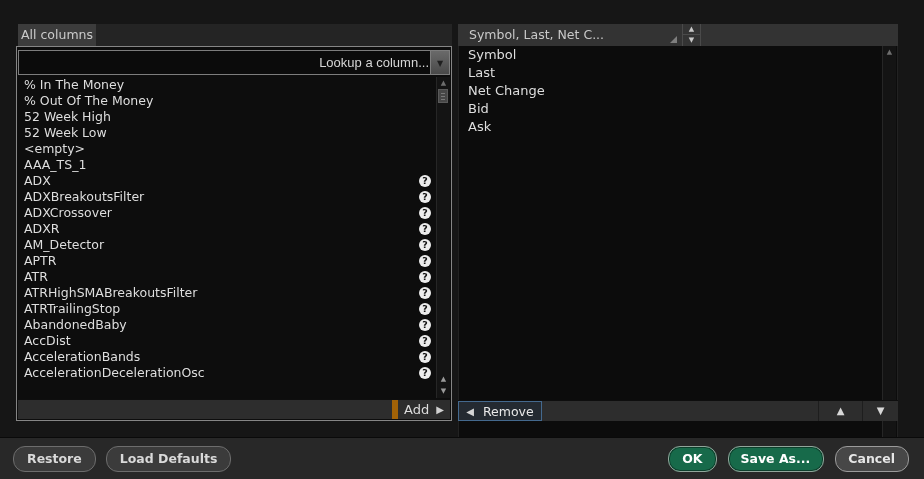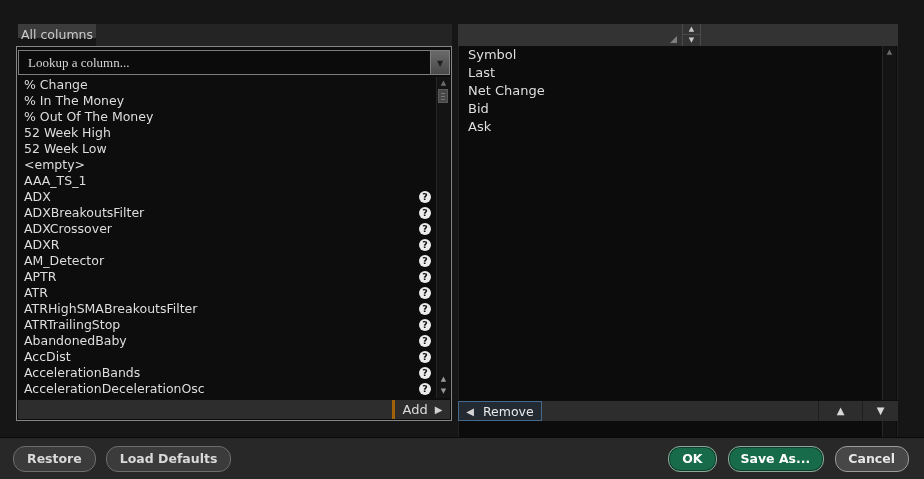--- a/index.html
+++ b/index.html
@@ -1,29 +1,29 @@
 <!DOCTYPE html>
 <html><head>
 <meta charset="utf-8">
 <style>
   html,body{margin:0;padding:0;background:#161616;}
   body{width:924px;height:479px;position:relative;overflow:hidden;
        font-family:"DejaVu Sans","Liberation Sans",sans-serif;color:#dedede;}
   *{box-sizing:border-box;}
 
   
-  .tab-all{position:absolute;left:18px;top:24px;width:78px;height:14px;background:#3c3c3c;
+  .tab-all{position:absolute;left:18px;top:24px;width:78px;height:22px;background:#3c3c3c;
            color:#cbcbcb;font-size:12.5px;line-height:22px;text-align:center;}
   .tab-row-rest{position:absolute;left:96px;top:24px;width:356px;height:22px;background:#242424;}
   .left-body{position:absolute;left:16px;top:46px;width:436px;height:375px;
              border:1px solid #868686;background:#0d0d0d;}
   .combo{position:absolute;left:1px;right:1px;top:3px;height:25px;border:1px solid #7d7d7d;background:#0b0b0b;}
   .combo input{position:absolute;left:0;top:0;bottom:0;right:20px;border:none;background:transparent;
                color:#ec4899;font-size:13px;padding:0 0 0 9px;outline:none;
-               font-family:Liberation Serif, serif;}
+               font-family:Liberation Sans, sans-serif;text-align:right;}
   .combo input::placeholder{color:#d6d6d6;opacity:1;}
   .combo-btn{position:absolute;right:0;top:0;bottom:0;width:19px;border-left:1px solid #7d7d7d;
              background:linear-gradient(#6a6a6a,#494949);text-align:center;}
   .combo-btn span{font-size:8px;color:#1f1f1f;line-height:23px;}
   .list-left{position:absolute;left:1px;top:30px;right:16px;bottom:22px;overflow:hidden;background:#0d0d0d;}
   .lrow{position:relative;height:16px;line-height:16px;font-size:12.5px;padding-left:6px;
         white-space:nowrap;color:#dedede;}
   .help-badge{position:absolute;right:4px;top:2px;width:12px;height:12px;border-radius:50%;
               background:#ececec;color:#141414;font-size:9.5px;font-weight:bold;line-height:12.5px;
               text-align:center;}
@@ -35,21 +35,21 @@
   .sb-left{top:30px;bottom:22px;}
   .sb-up{position:absolute;top:2px;left:0;right:0;text-align:center;font-size:7px;color:#6e6e6e;}
   .sb-thumb{position:absolute;top:12px;left:1px;right:2px;height:14px;background:#474747;border:1px solid #5a5a5a;}
   .sb-thumb::after{content:"";position:absolute;left:2px;right:2px;top:3px;height:1px;background:#787878;
                    box-shadow:0 3px 0 #787878,0 6px 0 #787878;}
   .sb-bot{position:absolute;bottom:1px;left:0;right:0;}
   .sb-bot span{display:block;height:12px;line-height:12px;text-align:center;font-size:7px;color:#9a9a9a;}
 
   
   .pbar{position:absolute;left:1px;right:1px;bottom:1px;height:20px;background:#2d2d2d;border-top:1px solid #0e0e0e;}
-  .add-btn{position:absolute;right:0;top:0;bottom:0;width:58px;border-left:3px solid #a16207;
+  .add-btn{position:absolute;right:0;top:0;bottom:0;width:58px;border-left:6px solid #a16207;
            display:flex;align-items:center;justify-content:center;gap:7px;color:#dcdcdc;font-size:13px;cursor:default;text-align:center;}
   .add-btn .tri{font-size:10px;color:#d0d0d0;}
 
   
   .right-header{position:absolute;left:458px;top:24px;width:440px;height:22px;background:#333333;}
   .header-tab{position:absolute;left:0;top:0;width:224px;height:22px;color:#c9c9c9;font-size:12.5px;
               line-height:22px;padding-left:11px;white-space:nowrap;overflow:hidden;}
   .grip{position:absolute;right:5px;bottom:3px;width:0;height:0;
         border-bottom:7px solid #7e7e7e;border-left:7px solid transparent;}
   .spinner{position:absolute;left:224px;top:0;width:19px;height:22px;
@@ -88,24 +88,20 @@
 <div class="left-body">
   <div class="combo">
     <input placeholder="Lookup a column..." style="">
     <div class="combo-btn">
       <span>▼</span>
     </div>
   </div>
 
   <div class="list-left" id="left-list">
       <div class="lrow">
-    <span class="row-label">% Change</span>
-    
-  </div>
-      <div class="lrow">
     <span class="row-label">% In The Money</span>
     
   </div>
       <div class="lrow">
     <span class="row-label">% Out Of The Money</span>
     
   </div>
       <div class="lrow">
     <span class="row-label">52 Week High</span>
     
@@ -192,20 +188,21 @@
   <div class="pbar">
     <div class="add-btn">
       <span>Add</span>
       <span class="tri">▶</span>
     </div>
   </div>
 </div>
 
 <div class="right-header">
   <div class="header-tab">
+    <span>Symbol, Last, Net C...</span>
     <span class="grip"></span>
   </div>
   <div class="spinner">
     <div class="spin-cell up">▲</div>
     <div class="spin-cell">▼</div>
   </div>
 </div>
 
 <div class="right-list">
   <div class="rlist" id="right-list">

